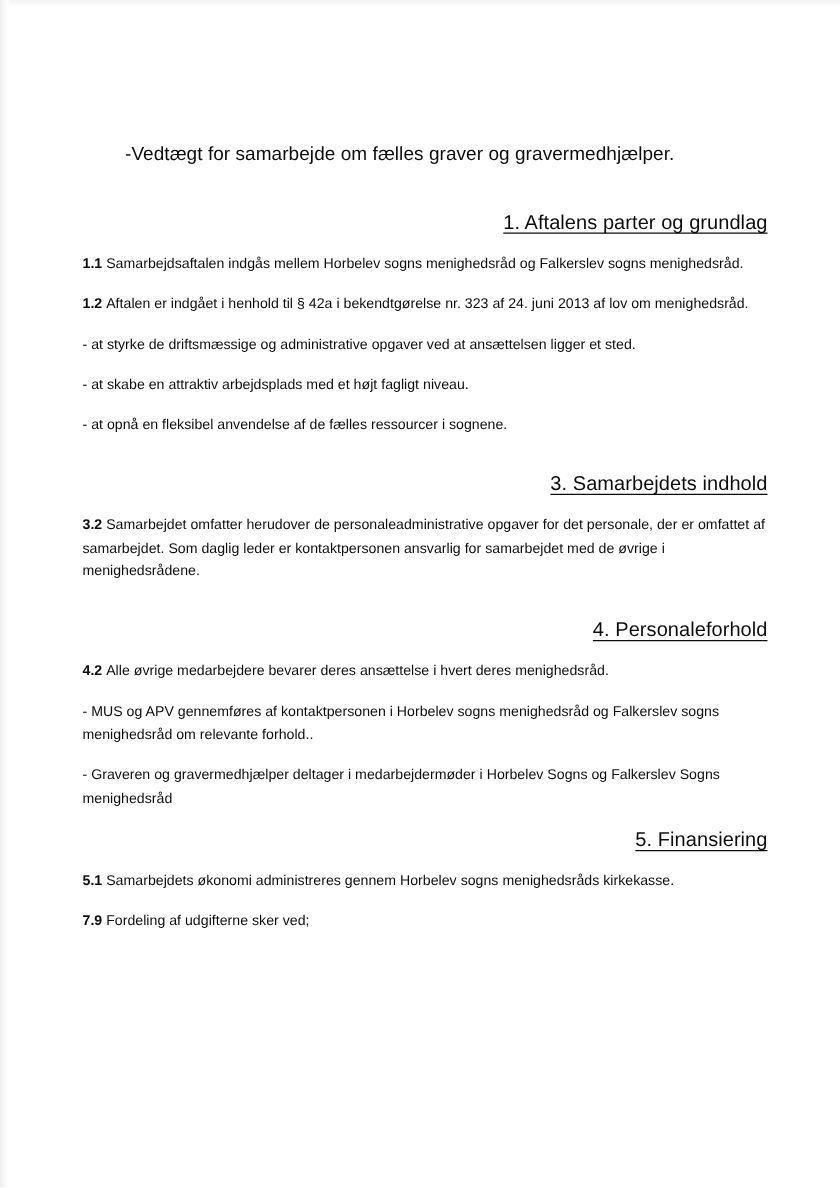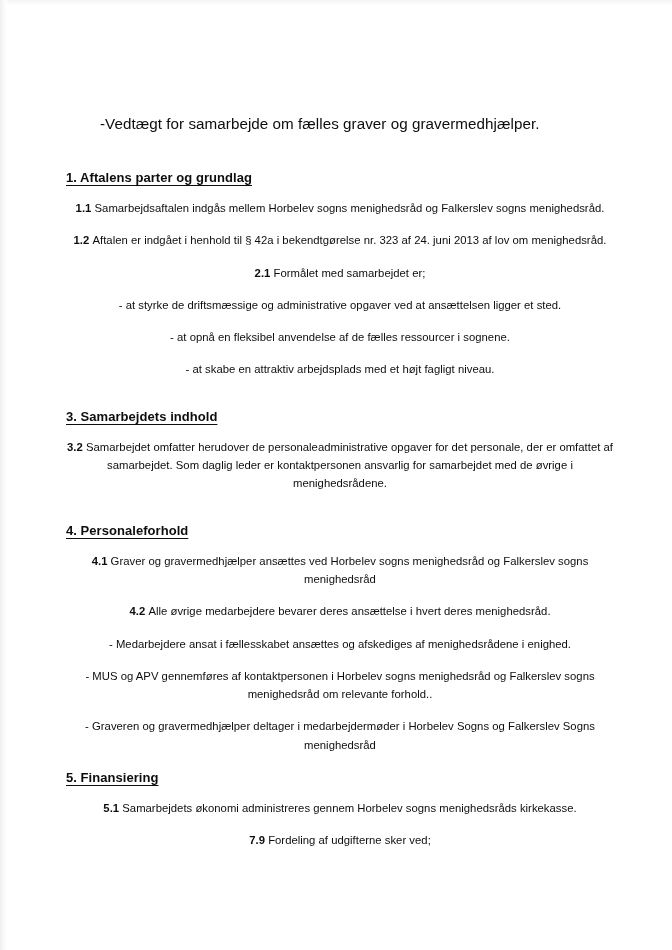--- a/index.html
+++ b/index.html
@@ -58,35 +58,36 @@
   }
 
   .content {
     position: absolute;
     left: 66px;
     top: 160px;
     width: 548px;
   }
 
   .section-heading {
-    font-size: 13px;
-    font-weight: 700;
+    font-size: 16px;
+    font-weight: 400;
     text-decoration: underline;
     text-underline-offset: 2.5px;
     letter-spacing: 0.05px;
     margin: 0;
+    text-align: right;
   }
 
   .para {
     font-size: 11.3px;
     font-weight: 400;
     line-height: 1.62;
     letter-spacing: 0.02px;
     margin: 0;
-    text-align: center;
+    text-align: left;
   }
 
   .para b {
     font-weight: 700;
   }
 
   
   .gap-heading-first { margin-top: 0; }
   .gap-after-heading { margin-top: 14px; }
   .gap-para { margin-top: 14px; }
@@ -111,55 +112,44 @@
         <b>1.1 </b>
         <span>Samarbejdsaftalen indgås mellem Horbelev sogns menighedsråd og Falkerslev sogns menighedsråd.</span>
       </p>
       <p class="para gap-para">
         <b>1.2 </b>
         <span>Aftalen er indgået i henhold til § 42a i bekendtgørelse nr. 323 af 24. juni 2013 af lov om menighedsråd.</span>
       </p>
     </div>
 
     <div>
-      <p class="para gap-after-heading">
-        <b>2.1 </b>
-        <span>Formålet med samarbejdet er;</span>
-      </p>
       <p class="para gap-para">
         <span>- at styrke de driftsmæssige og administrative opgaver ved at ansættelsen ligger et sted.</span>
       </p>
       <p class="para gap-para">
-        <span>- at opnå en fleksibel anvendelse af de fælles ressourcer i sognene.</span>
+        <span>- at skabe en attraktiv arbejdsplads med et højt fagligt niveau.</span>
       </p>
       <p class="para gap-para">
-        <span>- at skabe en attraktiv arbejdsplads med et højt fagligt niveau.</span>
+        <span>- at opnå en fleksibel anvendelse af de fælles ressourcer i sognene.</span>
       </p>
     </div>
 
     <div>
       <div class="section-heading gap-section">3. Samarbejdets indhold</div>
       <p class="para gap-para">
         <b>3.2 </b>
         <span>Samarbejdet omfatter herudover de personaleadministrative opgaver for det personale, der er omfattet af samarbejdet. Som daglig leder er kontaktpersonen ansvarlig for samarbejdet med de øvrige i menighedsrådene.</span>
       </p>
     </div>
 
     <div>
       <div class="section-heading gap-section">4. Personaleforhold</div>
-      <p class="para gap-after-heading">
-        <b>4.1 </b>
-        <span>Graver og gravermedhjælper ansættes ved Horbelev sogns menighedsråd og Falkerslev sogns menighedsråd</span>
-      </p>
       <p class="para gap-para">
         <b>4.2 </b>
         <span>Alle øvrige medarbejdere bevarer deres ansættelse i hvert deres menighedsråd.</span>
-      </p>
-      <p class="para gap-para">
-        <span>- Medarbejdere ansat i fællesskabet ansættes og afskediges af menighedsrådene i enighed.</span>
       </p>
       <p class="para gap-para">
         <span>- MUS og APV gennemføres af kontaktpersonen i Horbelev sogns menighedsråd  og Falkerslev sogns menighedsråd om relevante forhold..</span>
       </p>
       <p class="para gap-para">
         <span>- Graveren og gravermedhjælper deltager i medarbejdermøder i Horbelev Sogns og Falkerslev Sogns menighedsråd</span>
       </p>
     </div>
 
     <div>

